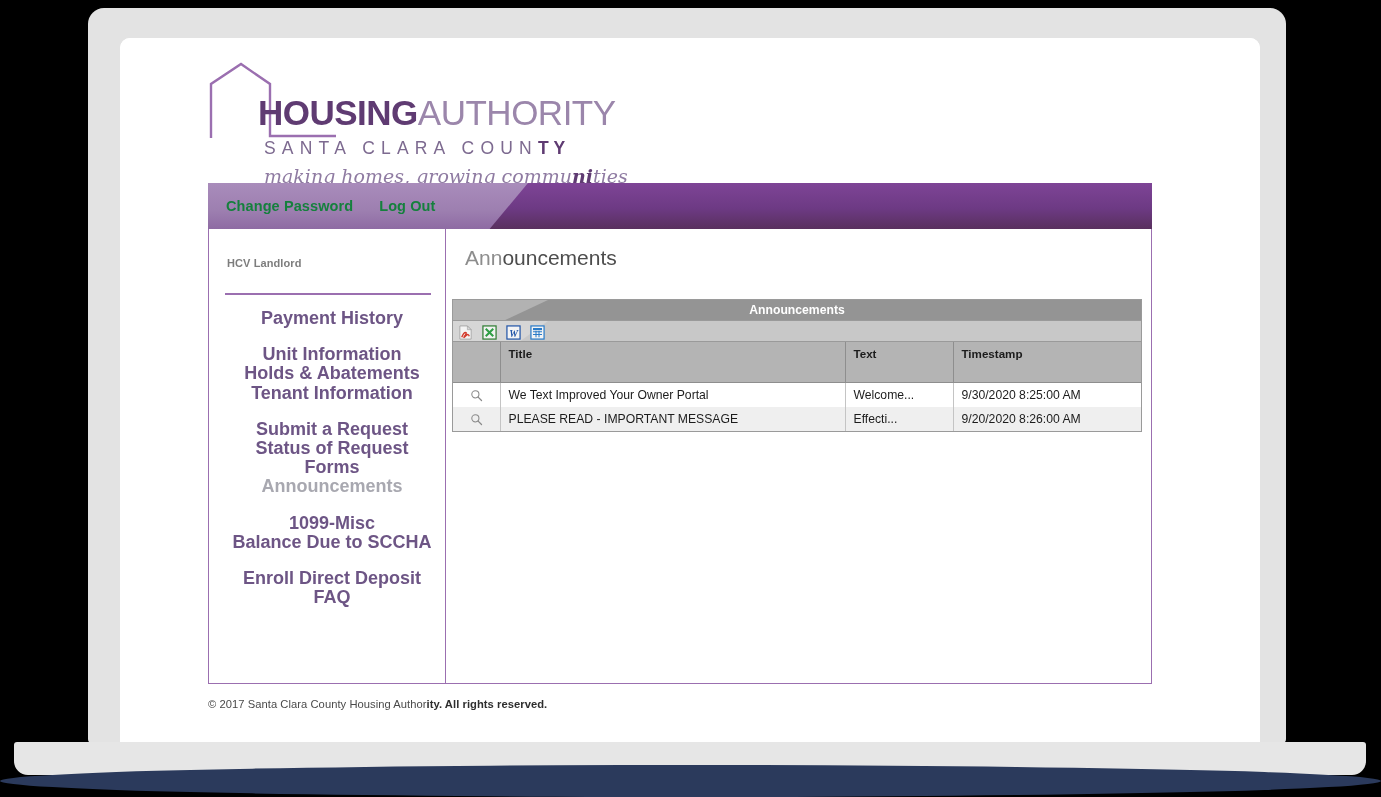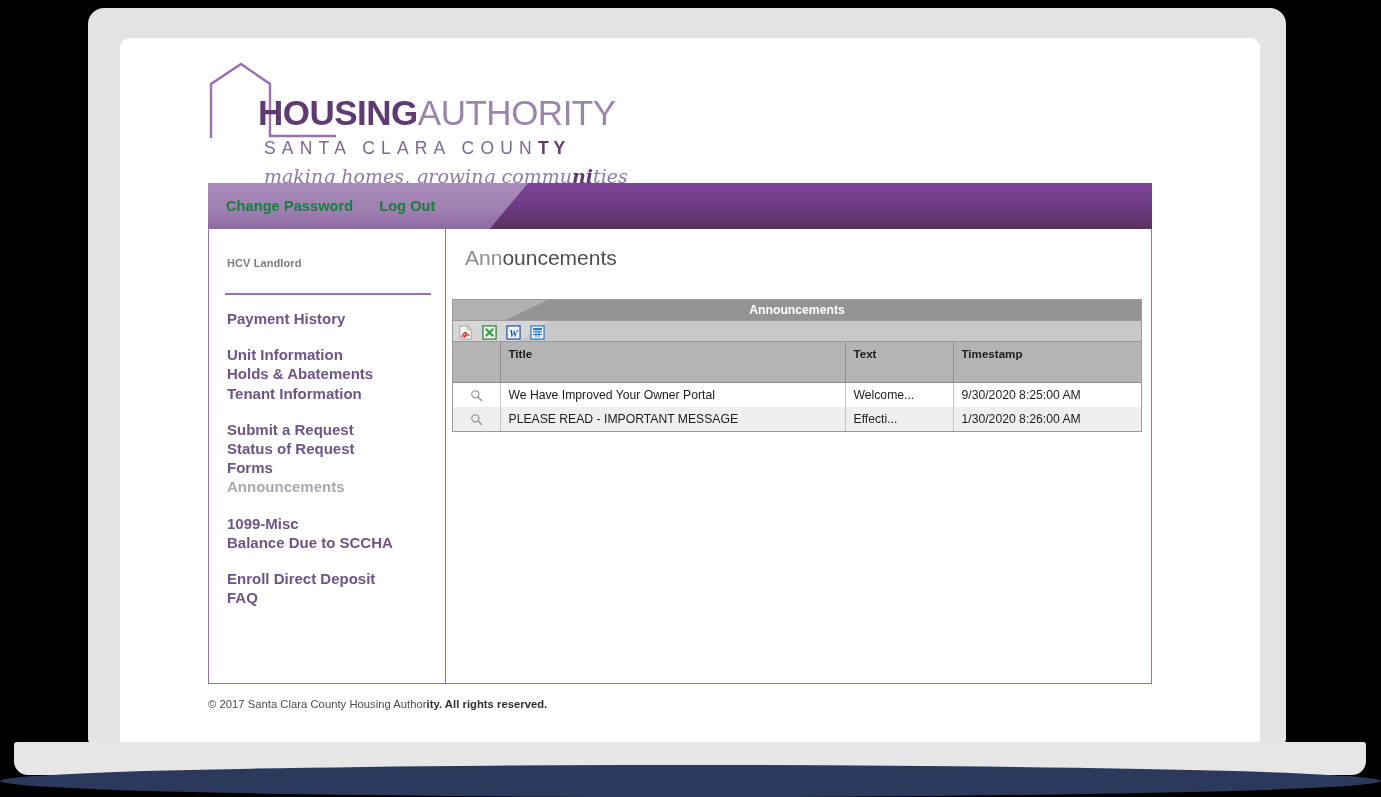--- a/index.html
+++ b/index.html
@@ -182,26 +182,27 @@
     height: 2px;
     background: #9b6fb0;
   }
   #sidebar-menu {
     position: absolute;
     left: 18px;
     top: 80px;
     width: 210px;
   }
   .menu-item {
-    font-size: 15px;
+    font-size: 18px;
     font-weight: bold;
     color: #6d5585;
     line-height: 19.2px;
     cursor: pointer;
     white-space: nowrap;
+    text-align: center;
   }
   .menu-item.current { color: #a8a8b0; cursor: default; }
   .menu-gap { height: 17px; }
 
   
   #content {
     position: absolute;
     left: 326px;
     top: 191px;
     width: 706px;
@@ -447,34 +448,34 @@
               </tr>
             </thead>
             <tbody>
               <tr class="row-even">
                 <td class="col-action">
                   <svg class="search-row-icon" width="13" height="13" viewBox="0 0 16 16">
                     <circle cx="6.6" cy="6.6" r="4.4" fill="none" stroke="#8a8a8a" stroke-width="1.3"></circle>
                     <path d="M10 10 L14.2 14.2" stroke="#8a8a8a" stroke-width="1.6" stroke-linecap="round"></path>
                   </svg>
                 </td>
-                <td>We Have Improved Your Owner Portal</td>
+                <td>We Text Improved Your Owner Portal</td>
                 <td>Welcome...</td>
                 <td class="col-ts">9/30/2020 8:25:00 AM</td>
               </tr>
               <tr class="row-odd">
                 <td class="col-action">
                   <svg class="search-row-icon" width="13" height="13" viewBox="0 0 16 16">
                     <circle cx="6.6" cy="6.6" r="4.4" fill="none" stroke="#8a8a8a" stroke-width="1.3"></circle>
                     <path d="M10 10 L14.2 14.2" stroke="#8a8a8a" stroke-width="1.6" stroke-linecap="round"></path>
                   </svg>
                 </td>
                 <td>PLEASE READ - IMPORTANT MESSAGE</td>
                 <td>Effecti...</td>
-                <td class="col-ts">1/30/2020 8:26:00 AM</td>
+                <td class="col-ts">9/20/2020 8:26:00 AM</td>
               </tr>
             </tbody>
           </table>
         </div>
       </div>
 
       <div id="footer">
         <span>© 2017 Santa Clara County Housing Author</span><span class="ft-bold">ity. All rights reserved.</span>
       </div>
 

